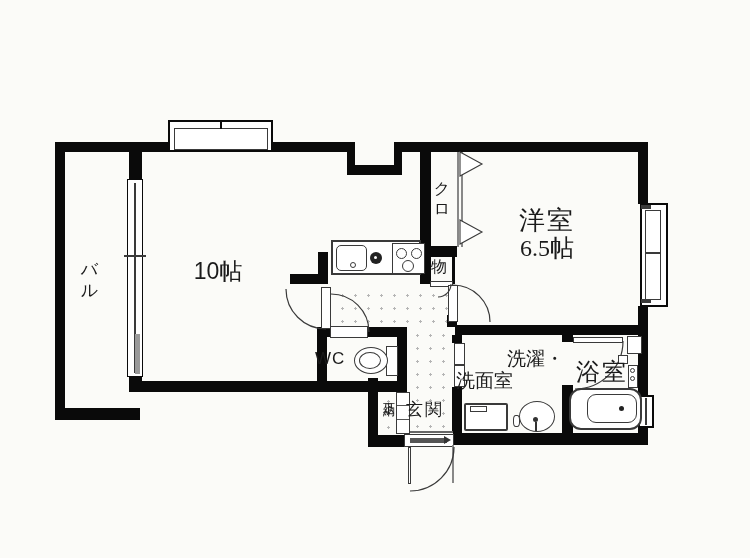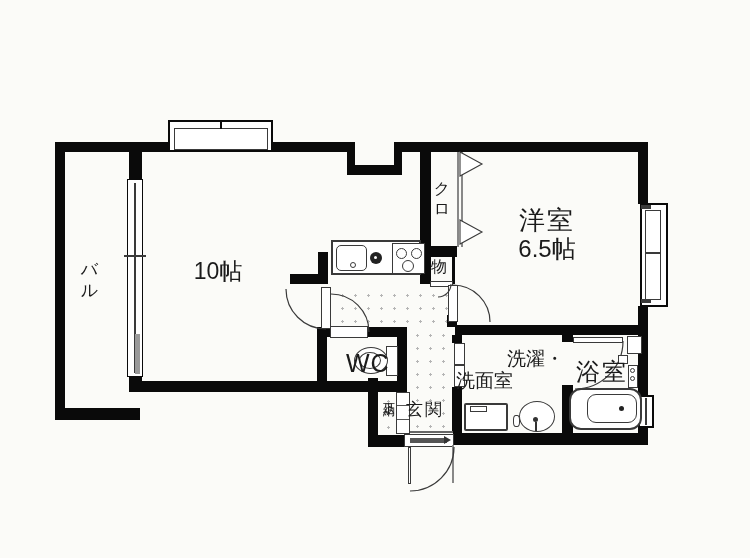--- a/index.html
+++ b/index.html
@@ -144,21 +144,21 @@
   <div class="fix-thin" style="left:618px;top:355px;width:10px;height:9px;"></div>
   <div class="fix-thin" style="left:628px;top:365px;width:10px;height:23px;"></div>
   <div class="ring" style="left:630px;top:368px;width:5px;height:5px;border-width:1px;"></div>
   <div class="ring" style="left:630px;top:376px;width:5px;height:5px;border-width:1px;"></div>
 
   <div class="lbl vtext" style="left:74px;top:250px;width:24px;height:62px;font-size:17px;letter-spacing:3px;">バル</div>
   <div class="lbl c" style="left:178px;top:259px;width:80px;font-size:23px;">10帖</div>
   <div class="lbl vtext" style="left:431px;top:170px;width:20px;height:60px;font-size:16px;letter-spacing:5px;">クロ</div>
   <div class="lbl" style="left:431px;top:258px;width:20px;font-size:16px;">物</div>
   <div class="lbl c" style="left:510px;top:206px;width:74px;font-size:26px;letter-spacing:2px;">洋室</div>
-  <div class="lbl c" style="left:508px;top:236px;width:78px;font-size:24px;">6.5帖</div>
-  <div class="lbl" style="left:346px;top:350px;font-size:25px;letter-spacing:1px;">WC</div>
+  <div class="lbl c" style="left:508px;top:236px;width:78px;font-size:24px;font-family:Liberation Serif, serif;">6.5帖</div>
+  <div class="lbl" style="left:315px;top:350px;font-size:17px;letter-spacing:1px;">WC</div>
   <div class="lbl" style="left:480px;top:349px;font-size:19px;margin-left:27px;">洗濯・</div>
   <div class="lbl" style="left:456px;top:371px;font-size:19px;">洗面室</div>
   <div class="lbl" style="left:576px;top:359px;font-size:24px;letter-spacing:2px;">浴室</div>
   <div class="lbl" style="left:406px;top:401px;font-size:17px;letter-spacing:2px;">玄関</div>
   <div class="lbl vtext" style="left:380px;top:393px;width:15px;height:42px;font-size:12px;letter-spacing:1px;">下足納</div>
 
 </div>
 
 </body></html>

